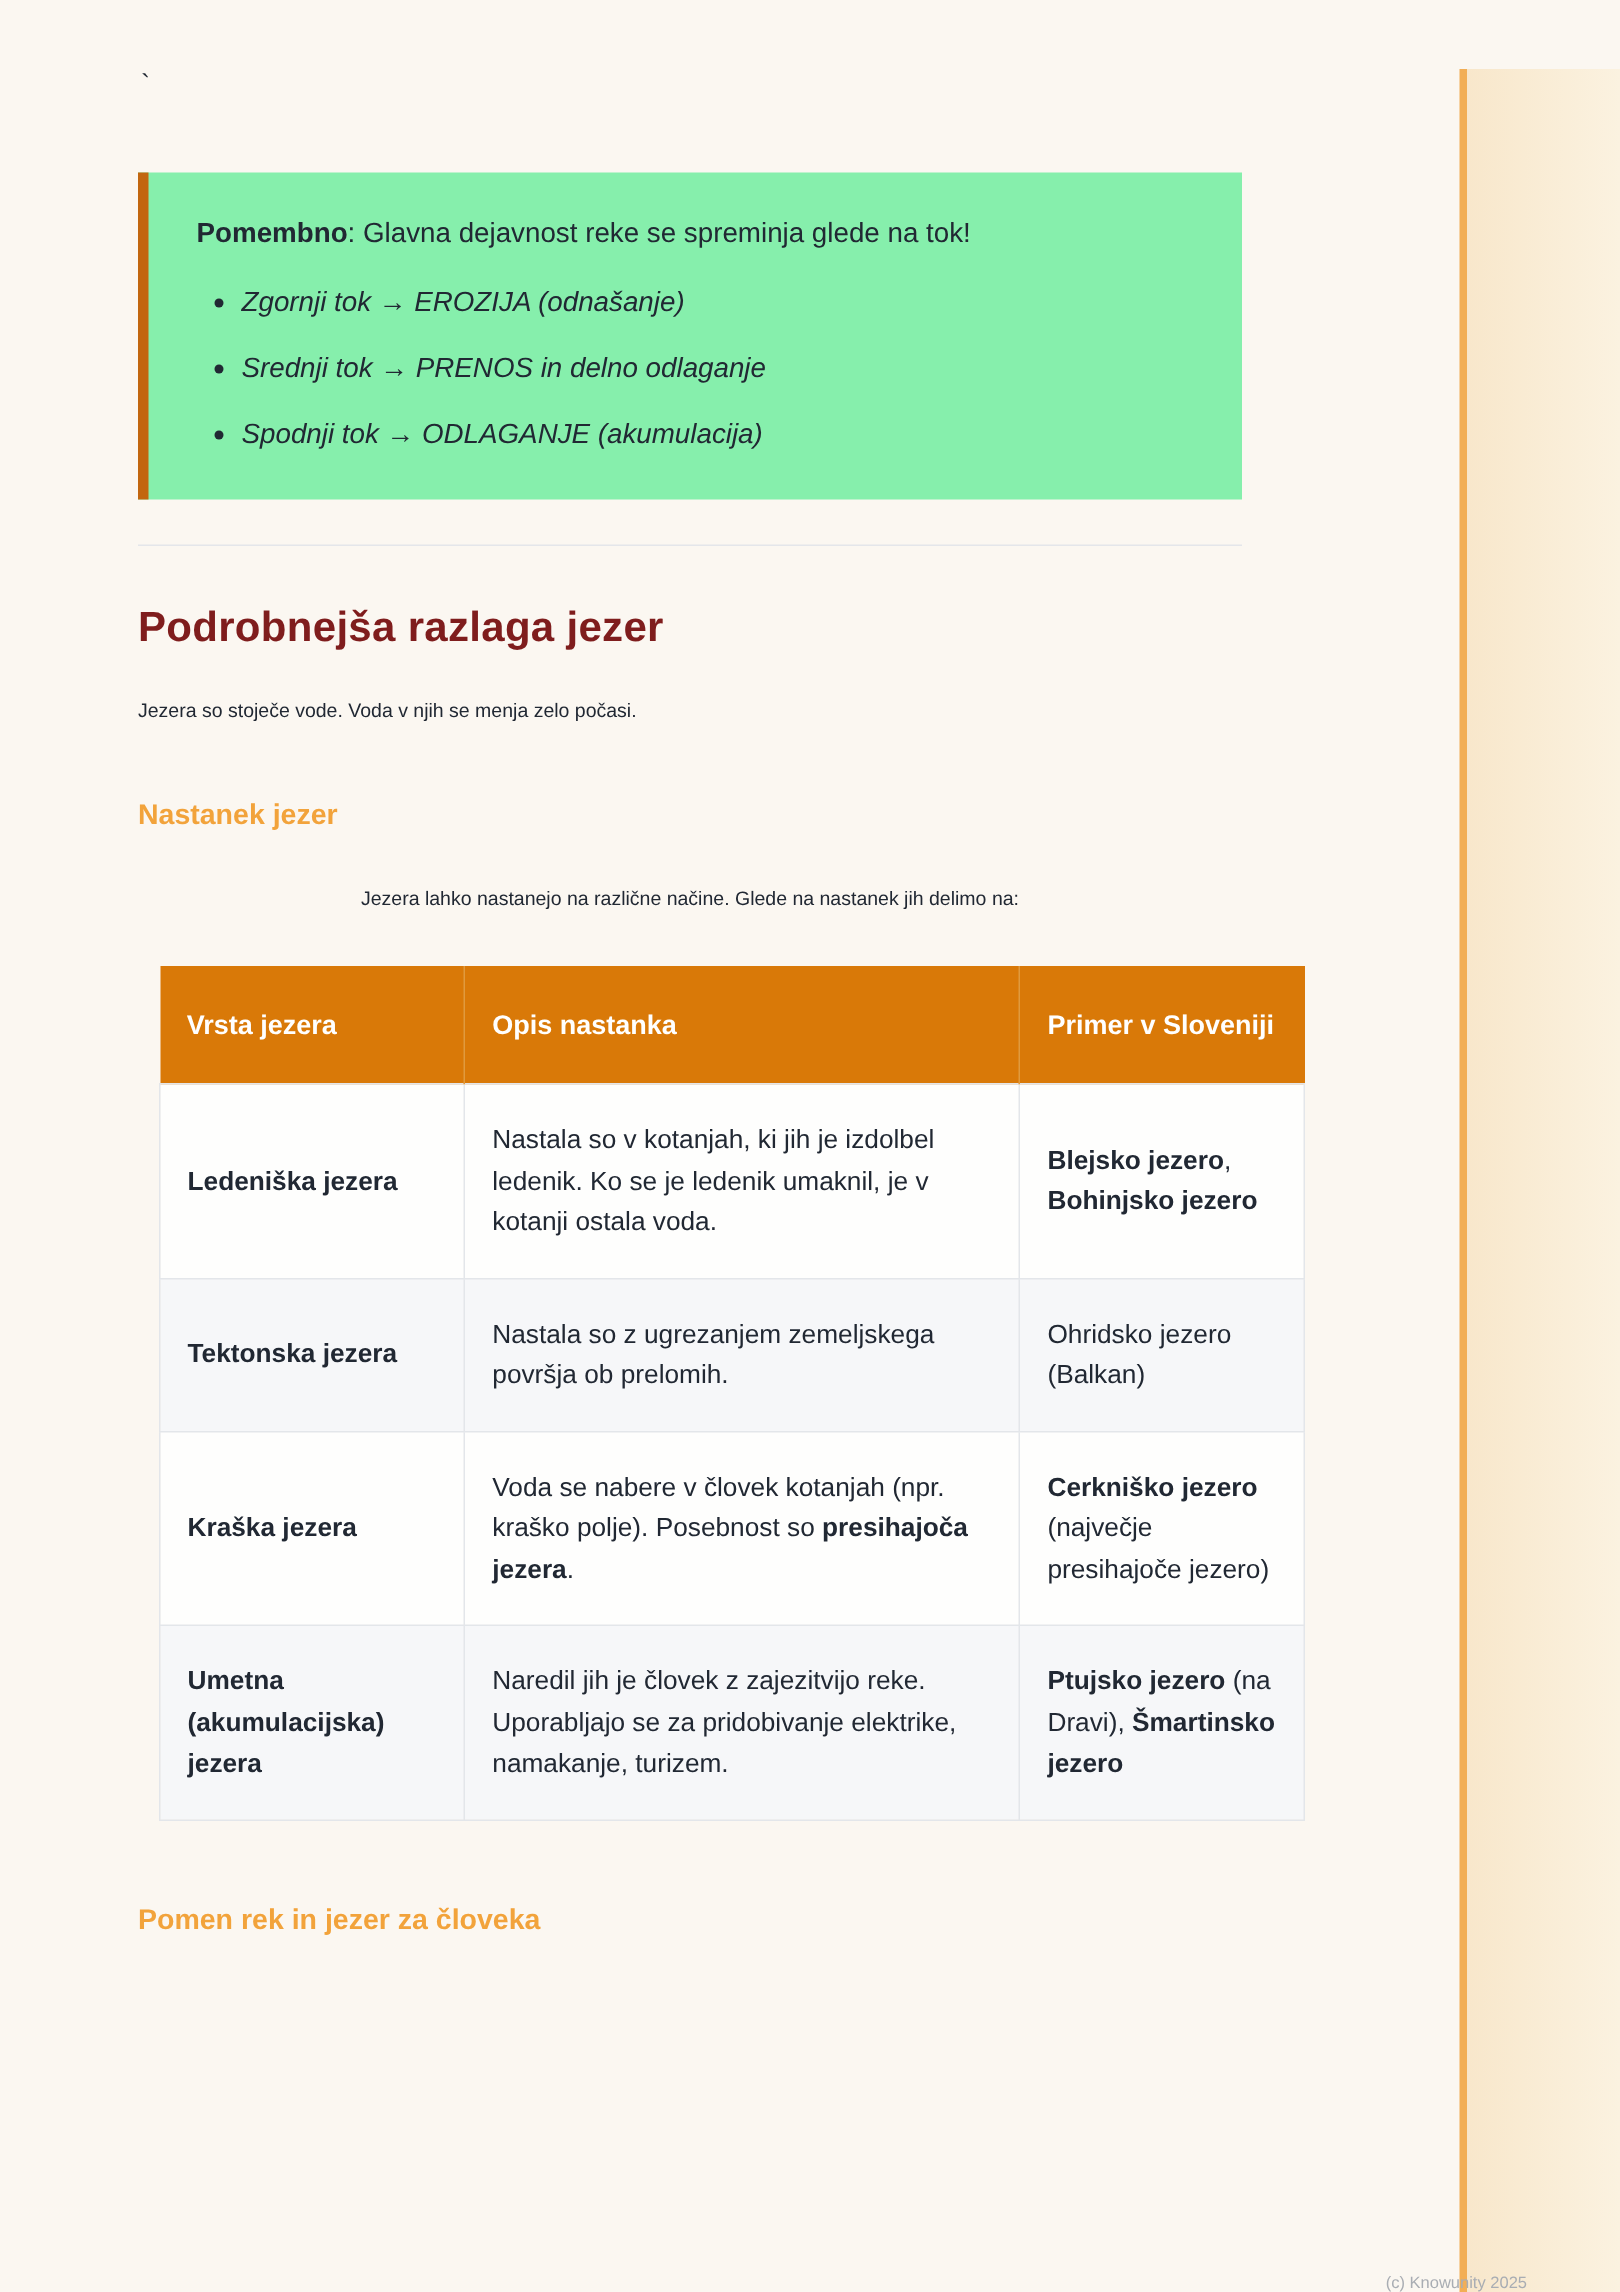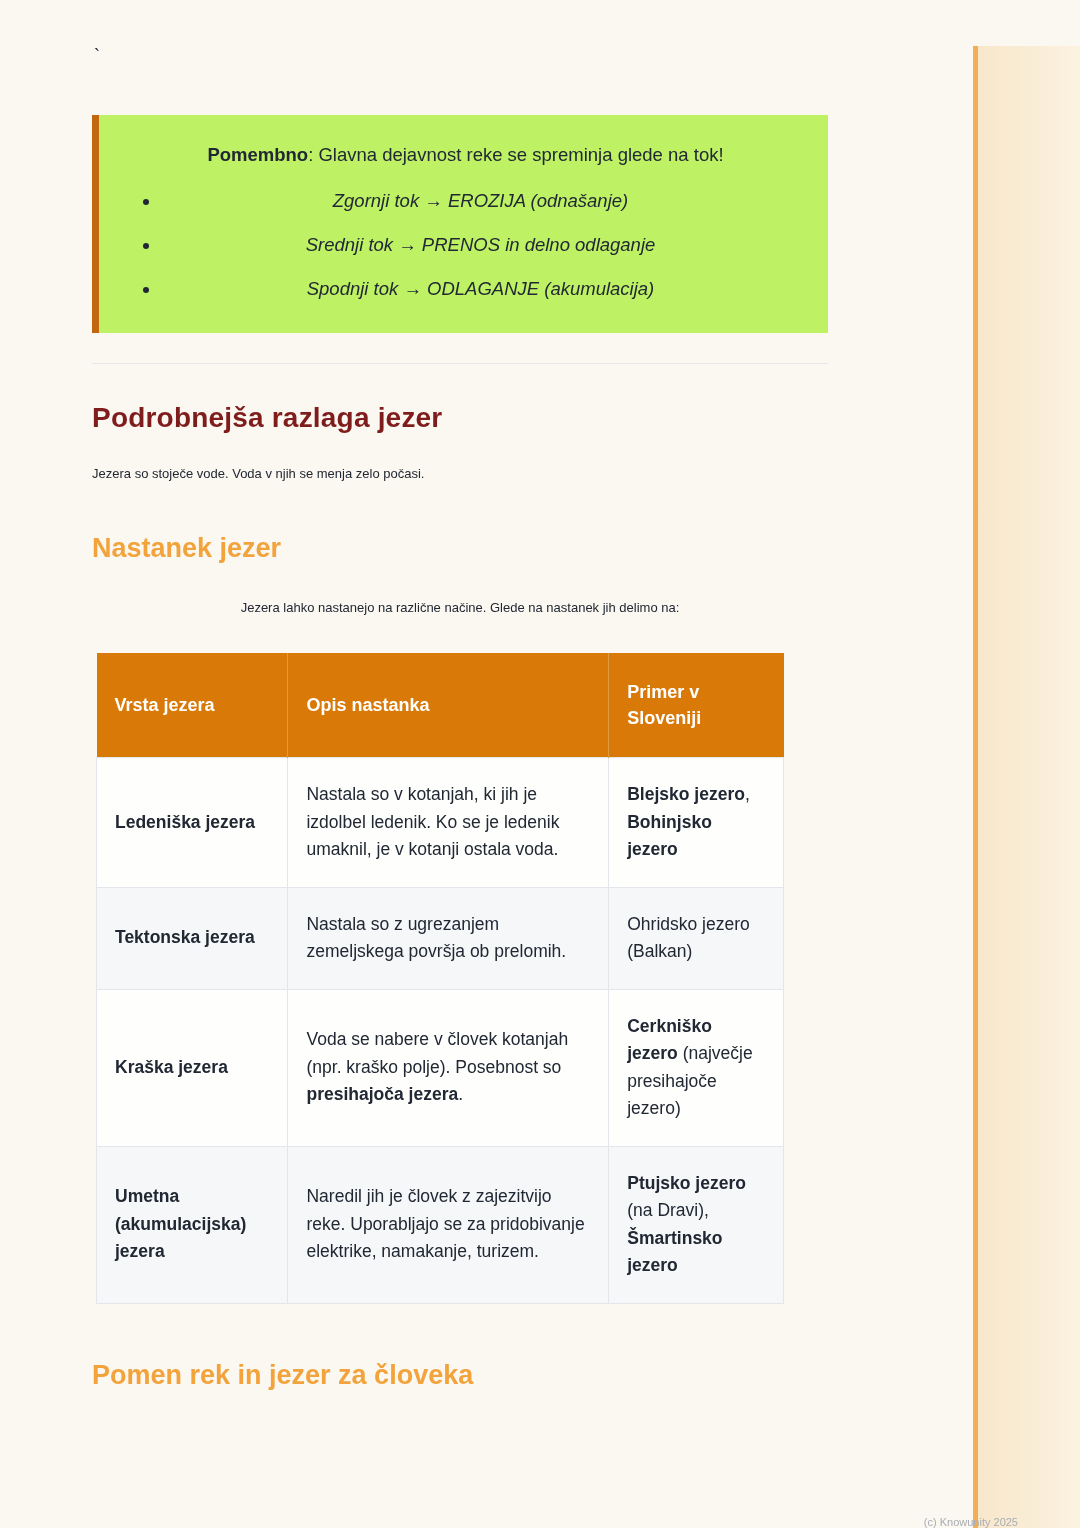--- a/index.html
+++ b/index.html
@@ -21,47 +21,46 @@
     position:absolute; top:46px; bottom:0; right:102px; width:5px;
     background:#F2AE55;
   }
 
   .backtick { position:absolute; top:46px; left:94px; font-size:18px; color:#212833; }
 
   .content { position:absolute; top:115px; left:92px; width:736px; }
 
   
   .callout {
-    background:#bef264;
+    background:#86efac;
     border-left:7px solid #C2660F;
     padding:26px 28px 14px 32px;
     box-sizing:border-box;
-    text-align:center;
   }
   .callout-head { margin:0; font-size:18.5px; line-height:28px; }
   .callout-head strong { font-weight:700; }
   .callout-list { margin:18px 0 0; padding-left:30px; }
   .callout-list li { font-size:18.5px; line-height:27px; margin-bottom:17px;font-style:italic; }
 
   hr.divider { border:none; border-top:1px solid #E4E6EA; margin:30px 0 0; }
 
   h1.section-title {
     font-size:28px; color:#7f1d1d; font-weight:700;
     margin:38px 0 26px; letter-spacing:0.2px;
   }
   h2.sub-title {
-    font-size:27px; color:#F2A33B; font-weight:700;
+    font-size:19px; color:#F2A33B; font-weight:700;
     margin:46px 0 30px;
   }
   h2.last-heading { margin:56px 0 0; }
   p.body-text { font-size:13px; line-height:27px; margin:0 0 4px; }
   p.pre-table { margin-bottom:32px;text-align:center; }
 
   
-  table.lakes-table { border-collapse:collapse; width:688px; margin:4px; }
+  table.lakes-table { border-collapse:collapse; width:764px; margin:14px; }
   table.lakes-table thead th {
     background:#D97908; color:#ffffff; text-align:left;
     padding:26px 18px; font-size:18px; line-height:26px;
     font-weight:700; vertical-align:middle;
   }
   table.lakes-table thead th + th { border-left:1px solid #E09A3E; }
   table.lakes-table tbody td {
     border:1px solid #E3E6EA;
     padding:23px 18px;
     font-size:17.5px; line-height:27.5px;

